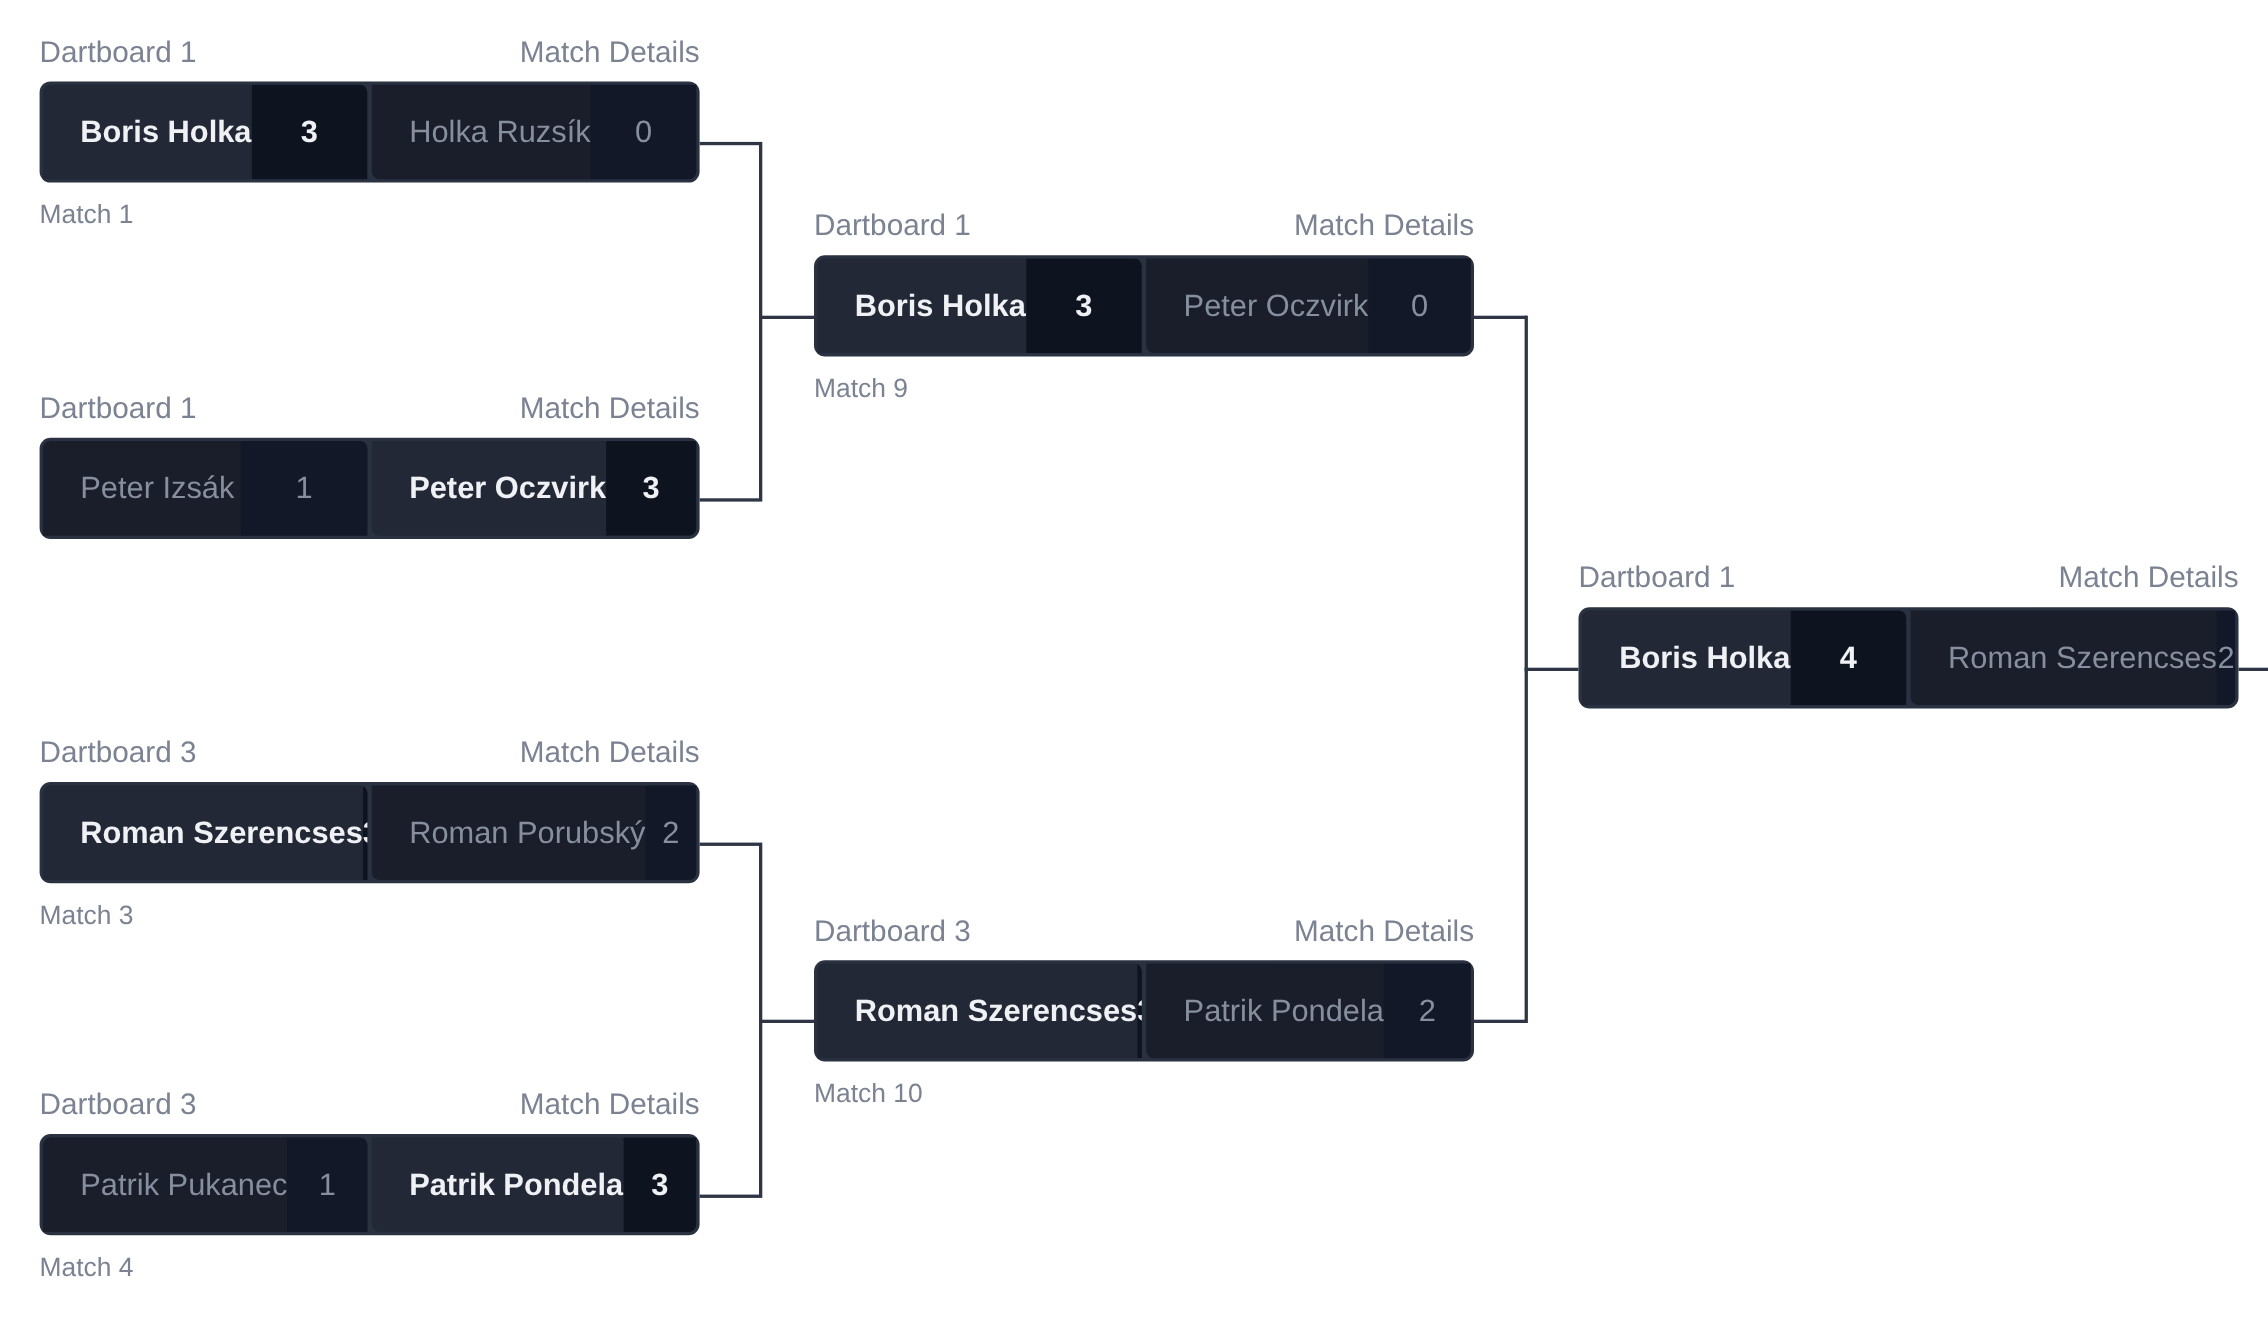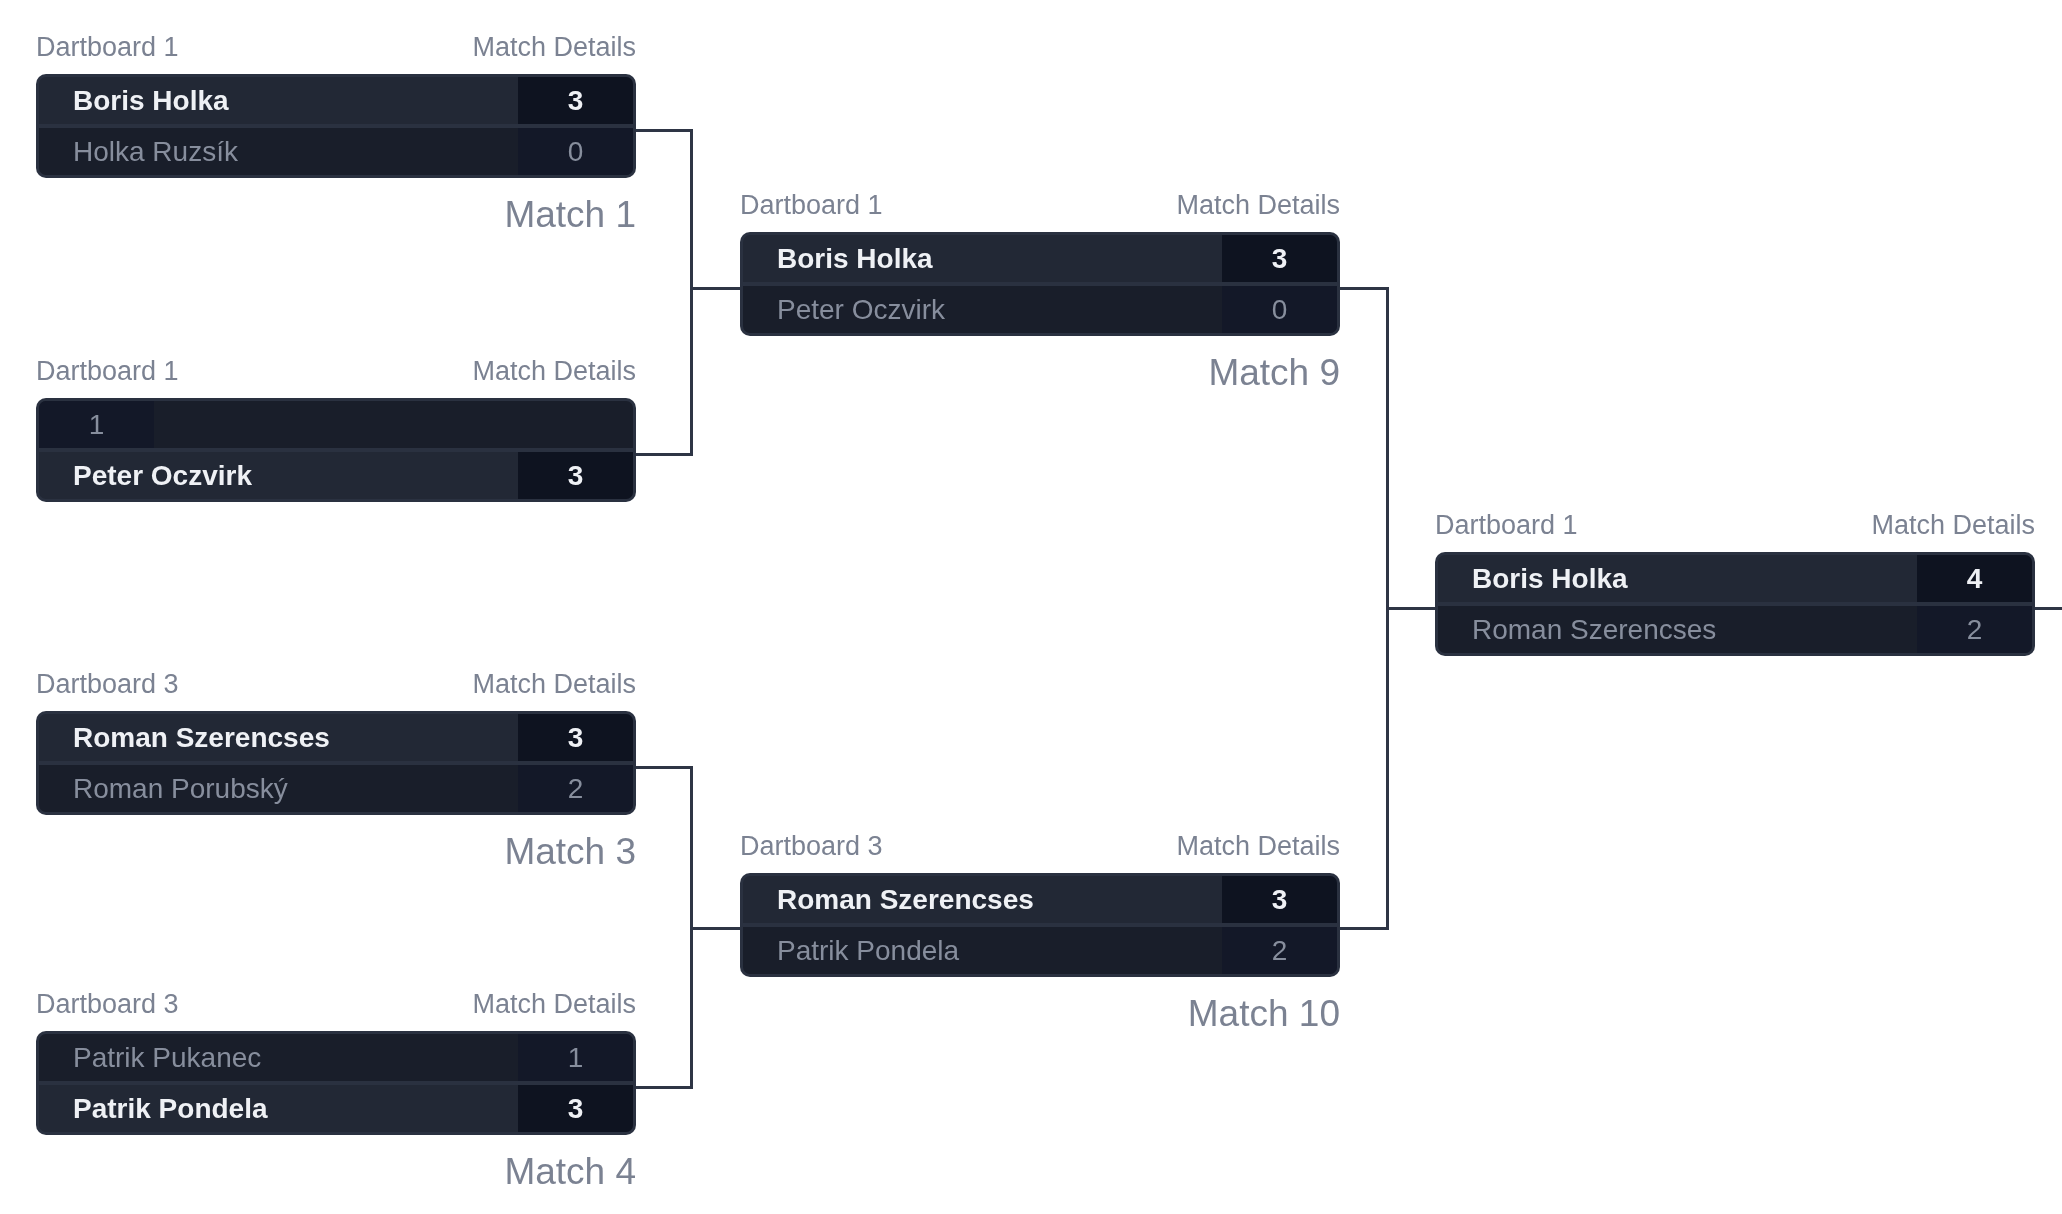--- a/index.html
+++ b/index.html
@@ -9,24 +9,24 @@
     font-family:"Liberation Sans",sans-serif;
   }
   .bracket{position:absolute;inset:0}
   .match{position:absolute;width:600px}
   .labels{
     display:flex;justify-content:space-between;
     height:30px;line-height:30px;margin-bottom:12px;
     font-size:27px;color:var(--label-text,#7b8292);
   }
   .card{
-    height:104px;box-sizing:border-box;
+    height:92px;box-sizing:border-box;
     background:var(--card-border,#2a3140);
     border-radius:10px;padding:3px;
-    display:flex;flex-direction:column;gap:4px;justify-content:space-between;
+    display:flex;flex-direction:row;gap:4px;justify-content:space-between;
   }
   .row{
     flex:1;display:flex;align-items:stretch;overflow:hidden;
     background:var(--loser-row-bg,#191e2a);
   }
   .row:first-child{border-radius:7px 7px 0 0}
   .row:last-child{border-radius:0 0 7px 7px}
   .row.winner{background:var(--winner-row-bg,#222835)}
   .p-name{
     flex:1;display:flex;align-items:center;padding-left:34px;
@@ -37,22 +37,22 @@
   .p-score{
     width:115px;display:flex;align-items:center;justify-content:center;
     font-size:28px;color:var(--loser-text,#878e9d);
     background:var(--loser-score-bg,#131828);
   }
   .row.winner .p-score{
     background:var(--winner-score-bg,#0e1320);
     color:var(--winner-text,#eff1f5);font-weight:700;
   }
   .caption{
-    margin-top:16px;text-align:right;
-    font-size:37px;color:var(--label-text,#7b8292);
+    margin-top:16px;text-align:left;
+    font-size:24px;color:var(--label-text,#7b8292);
   }
   .conn{position:absolute;background:var(--connector,#2e3545)}
 </style>
 </head>
 <body>
 
 <div class="bracket">
 
   <div class="match" style="left:36px;top:32px">
     <div class="labels">
@@ -72,20 +72,21 @@
     <div class="caption">Match 1</div>
   </div>
 
   <div class="match" style="left:36px;top:356px">
     <div class="labels">
       <span>Dartboard 1</span>
       <span>Match Details</span>
     </div>
     <div class="card">
       <div class="row">
+        <span class="p-name">Peter Izsák</span>
         <span class="p-score">1</span>
       </div>
       <div class="row winner">
         <span class="p-name">Peter Oczvirk</span>
         <span class="p-score">3</span>
       </div>
     </div>
   </div>
 
   <div class="match" style="left:36px;top:669px">

